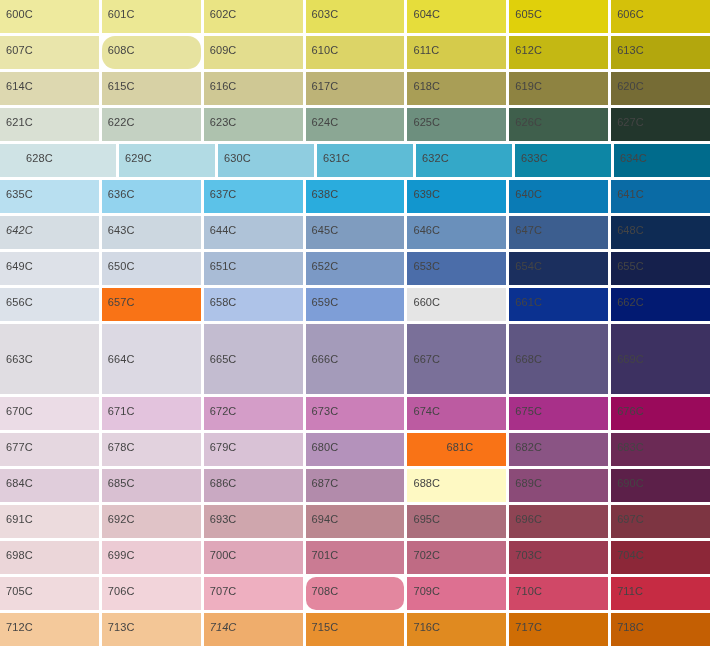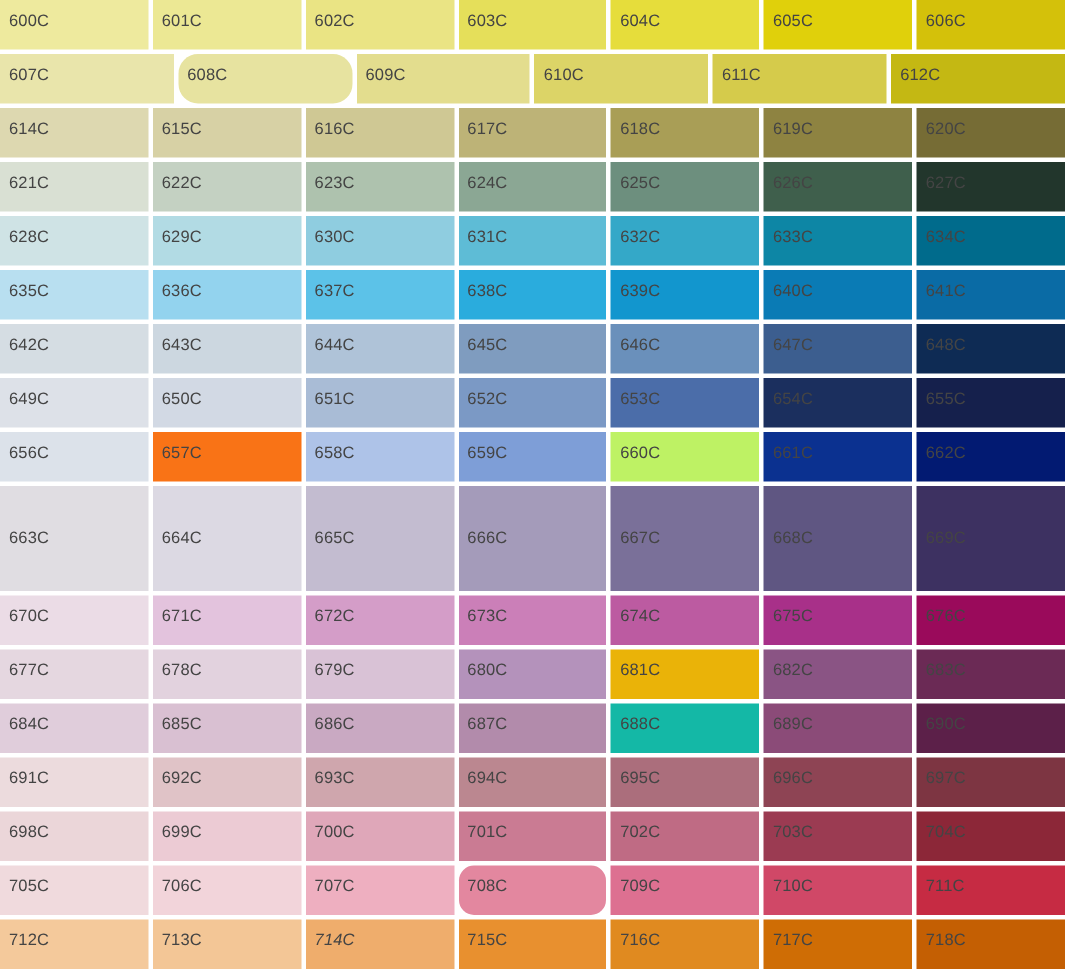--- a/index.html
+++ b/index.html
@@ -96,20 +96,23 @@
       </div>
       <div class="swatch-cell" style="background-color: rgb(220, 212, 103);">
         <span class="swatch-label">610C</span>
       </div>
       <div class="swatch-cell" style="background-color: rgb(213, 203, 75);">
         <span class="swatch-label">611C</span>
       </div>
       <div class="swatch-cell" style="background-color: rgb(196, 184, 19);">
         <span class="swatch-label">612C</span>
       </div>
+      <div class="swatch-cell" style="background-color: rgb(179, 167, 13);">
+        <span class="swatch-label">613C</span>
+      </div>
     </div>
     <div class="swatch-row">
       <div class="swatch-cell" style="background-color: rgb(221, 216, 176);">
         <span class="swatch-label">614C</span>
       </div>
       <div class="swatch-cell" style="background-color: rgb(215, 209, 165);">
         <span class="swatch-label">615C</span>
       </div>
       <div class="swatch-cell" style="background-color: rgb(207, 200, 148);">
         <span class="swatch-label">616C</span>
@@ -144,21 +147,21 @@
         <span class="swatch-label">625C</span>
       </div>
       <div class="swatch-cell" style="background-color: rgb(63, 95, 76);">
         <span class="swatch-label">626C</span>
       </div>
       <div class="swatch-cell" style="background-color: rgb(34, 54, 44);">
         <span class="swatch-label">627C</span>
       </div>
     </div>
     <div class="swatch-row">
-      <div class="swatch-cell" style="background-color: rgb(207, 227, 229);">
+      <div class="swatch-cell" style="background-color: rgb(207, 227, 229); padding-left: 20px;">
         <span class="swatch-label">628C</span>
       </div>
       <div class="swatch-cell" style="background-color: rgb(178, 219, 228);">
         <span class="swatch-label">629C</span>
       </div>
       <div class="swatch-cell" style="background-color: rgb(143, 205, 224);">
         <span class="swatch-label">630C</span>
       </div>
       <div class="swatch-cell" style="background-color: rgb(94, 188, 214);">
         <span class="swatch-label">631C</span>
@@ -190,21 +193,21 @@
         <span class="swatch-label">639C</span>
       </div>
       <div class="swatch-cell" style="background-color: rgb(10, 123, 181);">
         <span class="swatch-label">640C</span>
       </div>
       <div class="swatch-cell" style="background-color: rgb(10, 107, 165);">
         <span class="swatch-label">641C</span>
       </div>
     </div>
     <div class="swatch-row">
-      <div class="swatch-cell" style="background-color: rgb(213, 221, 227);">
+      <div class="swatch-cell" style="background-color: rgb(213, 221, 227); font-style: italic;">
         <span class="swatch-label">642C</span>
       </div>
       <div class="swatch-cell" style="background-color: rgb(204, 215, 224);">
         <span class="swatch-label">643C</span>
       </div>
       <div class="swatch-cell" style="background-color: rgb(175, 195, 216);">
         <span class="swatch-label">644C</span>
       </div>
       <div class="swatch-cell" style="background-color: rgb(127, 156, 191);">
         <span class="swatch-label">645C</span>
@@ -248,21 +251,21 @@
       </div>
       <div class="swatch-cell" style="background-color: #f97316;">
         <span class="swatch-label">657C</span>
       </div>
       <div class="swatch-cell" style="background-color: rgb(174, 195, 232);">
         <span class="swatch-label">658C</span>
       </div>
       <div class="swatch-cell" style="background-color: rgb(126, 158, 215);">
         <span class="swatch-label">659C</span>
       </div>
-      <div class="swatch-cell" style="background-color: #bef264;">
+      <div class="swatch-cell" style="background-color: #e5e5e5;">
         <span class="swatch-label">660C</span>
       </div>
       <div class="swatch-cell" style="background-color: rgb(11, 49, 144);">
         <span class="swatch-label">661C</span>
       </div>
       <div class="swatch-cell" style="background-color: rgb(2, 26, 114);">
         <span class="swatch-label">662C</span>
       </div>
     </div>
     <div class="swatch-row tall">
@@ -317,21 +320,21 @@
       </div>
       <div class="swatch-cell" style="background-color: rgb(226, 210, 222);">
         <span class="swatch-label">678C</span>
       </div>
       <div class="swatch-cell" style="background-color: rgb(217, 194, 214);">
         <span class="swatch-label">679C</span>
       </div>
       <div class="swatch-cell" style="background-color: rgb(180, 146, 187);">
         <span class="swatch-label">680C</span>
       </div>
-      <div class="swatch-cell" style="background-color: #eab308;">
+      <div class="swatch-cell" style="background-color: #f97316; justify-content: center;">
         <span class="swatch-label">681C</span>
       </div>
       <div class="swatch-cell" style="background-color: rgb(138, 84, 132);">
         <span class="swatch-label">682C</span>
       </div>
       <div class="swatch-cell" style="background-color: rgb(107, 42, 85);">
         <span class="swatch-label">683C</span>
       </div>
     </div>
     <div class="swatch-row">
@@ -340,21 +343,21 @@
       </div>
       <div class="swatch-cell" style="background-color: rgb(217, 192, 210);">
         <span class="swatch-label">685C</span>
       </div>
       <div class="swatch-cell" style="background-color: rgb(201, 169, 194);">
         <span class="swatch-label">686C</span>
       </div>
       <div class="swatch-cell" style="background-color: rgb(178, 139, 171);">
         <span class="swatch-label">687C</span>
       </div>
-      <div class="swatch-cell" style="background-color: #14b8a6;">
+      <div class="swatch-cell" style="background-color: #fef9c3;">
         <span class="swatch-label">688C</span>
       </div>
       <div class="swatch-cell" style="background-color: rgb(139, 75, 120);">
         <span class="swatch-label">689C</span>
       </div>
       <div class="swatch-cell" style="background-color: rgb(92, 32, 73);">
         <span class="swatch-label">690C</span>
       </div>
     </div>
     <div class="swatch-row">

